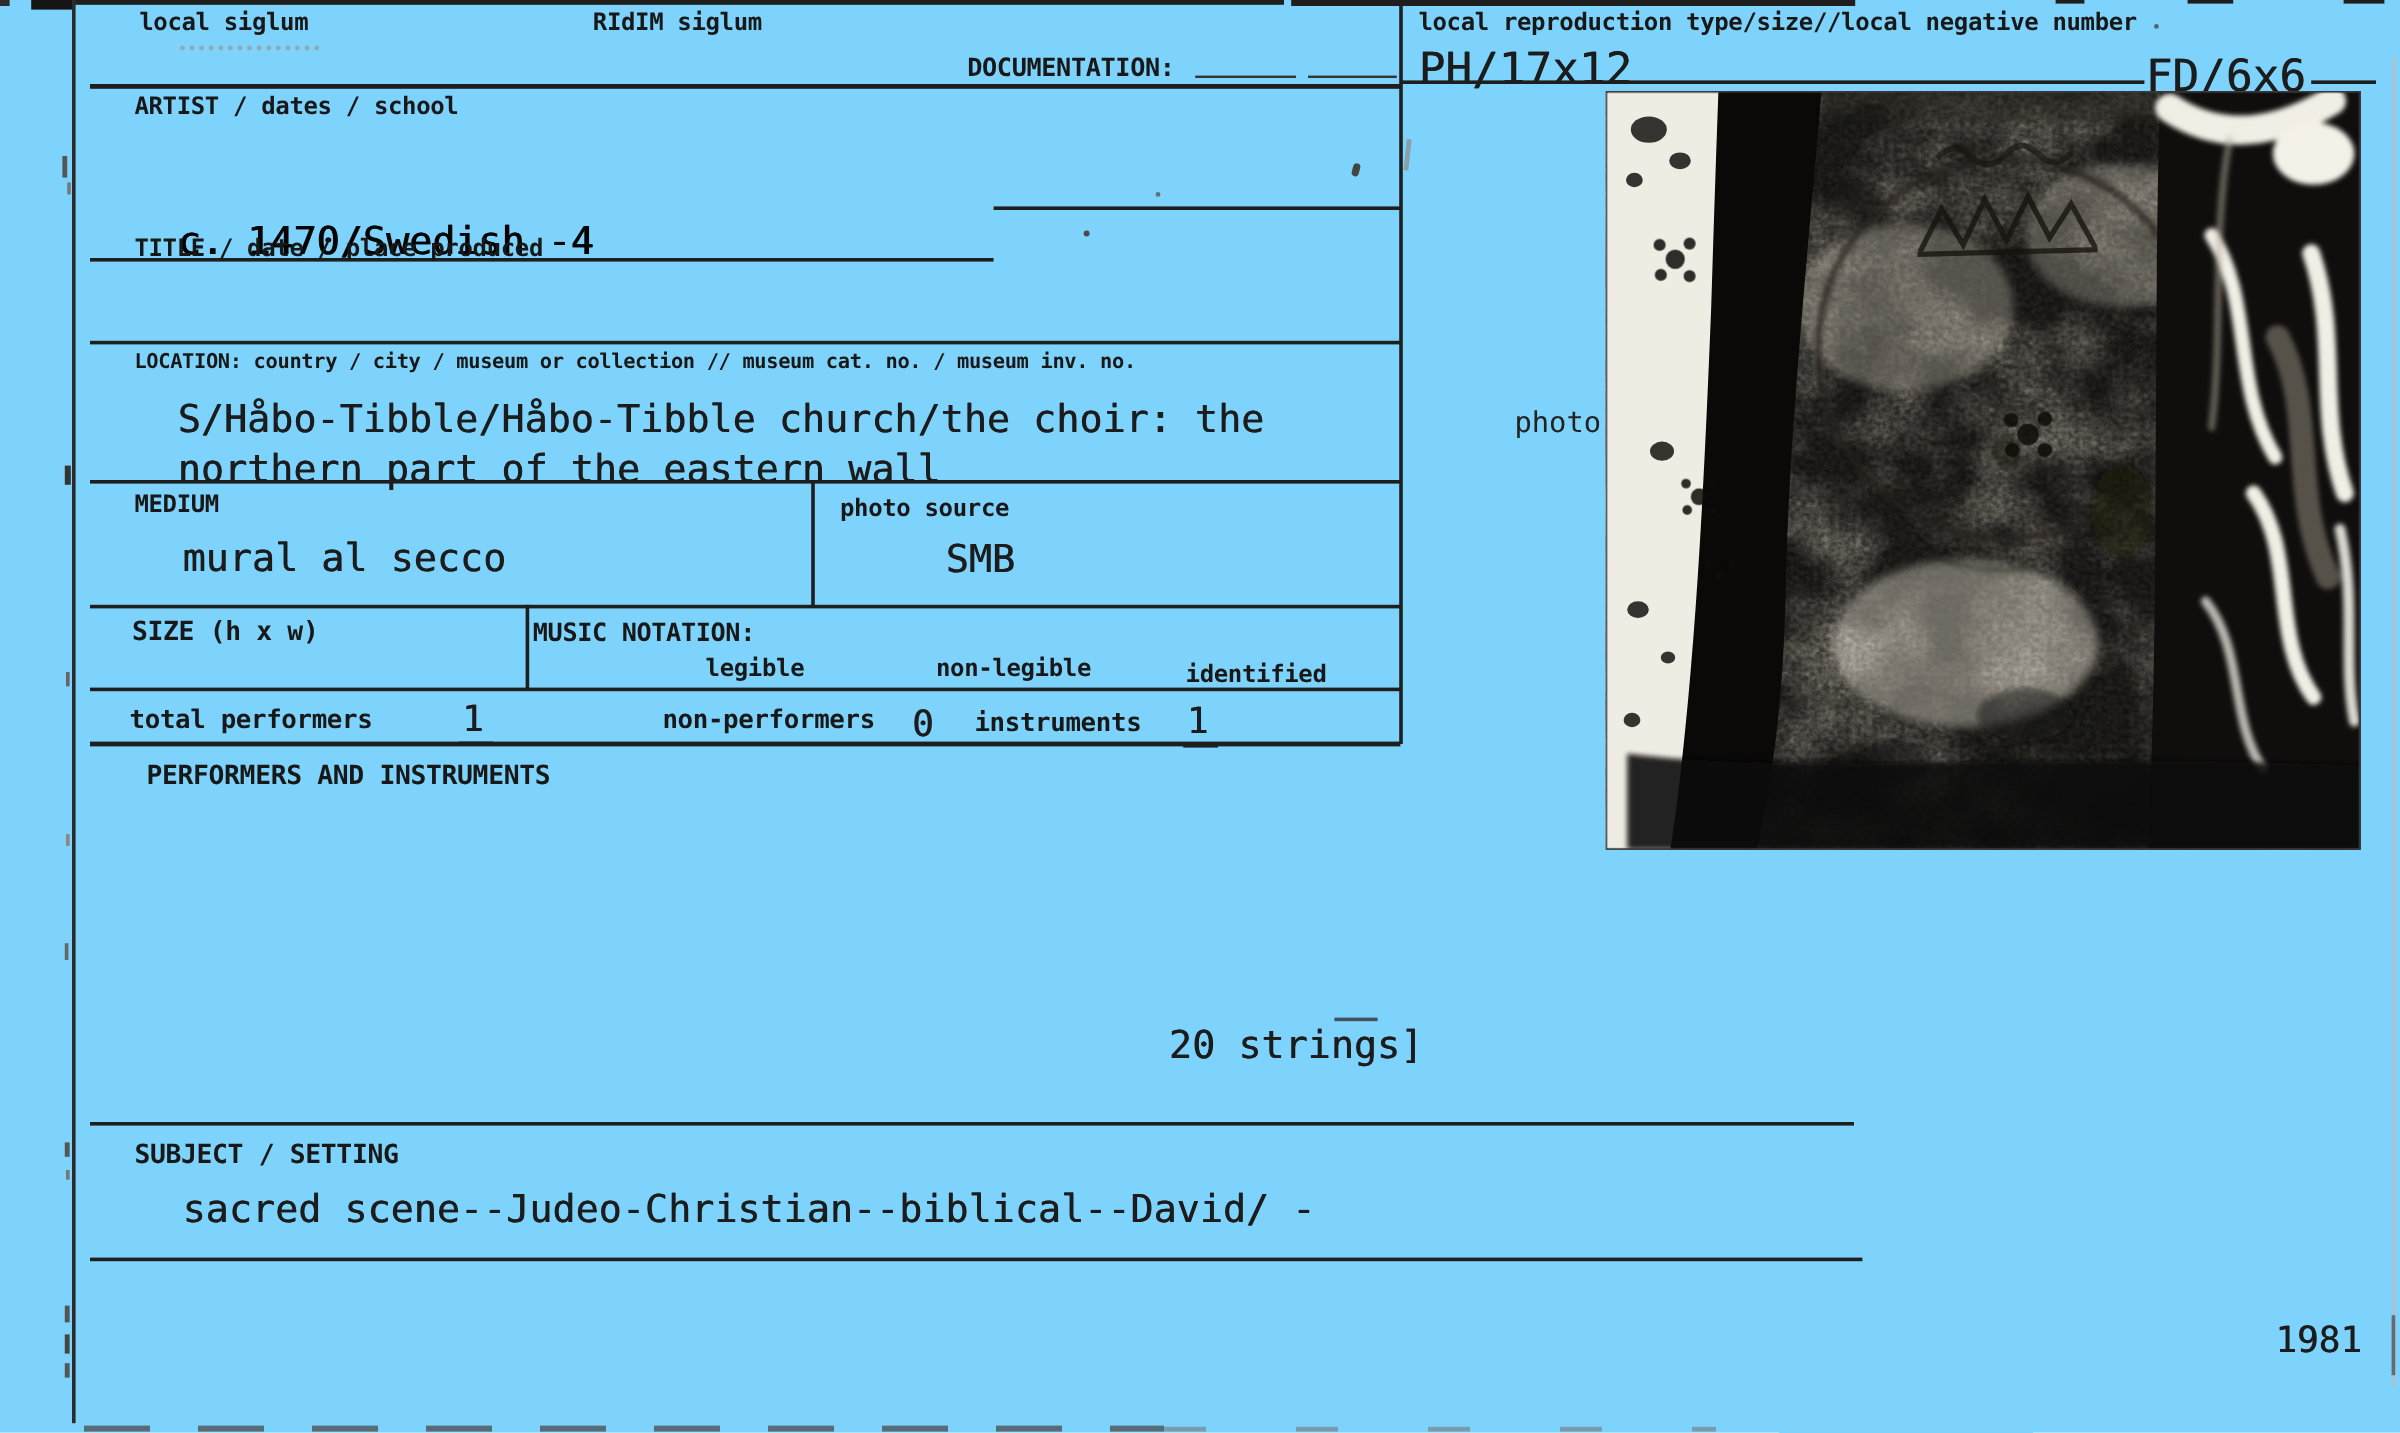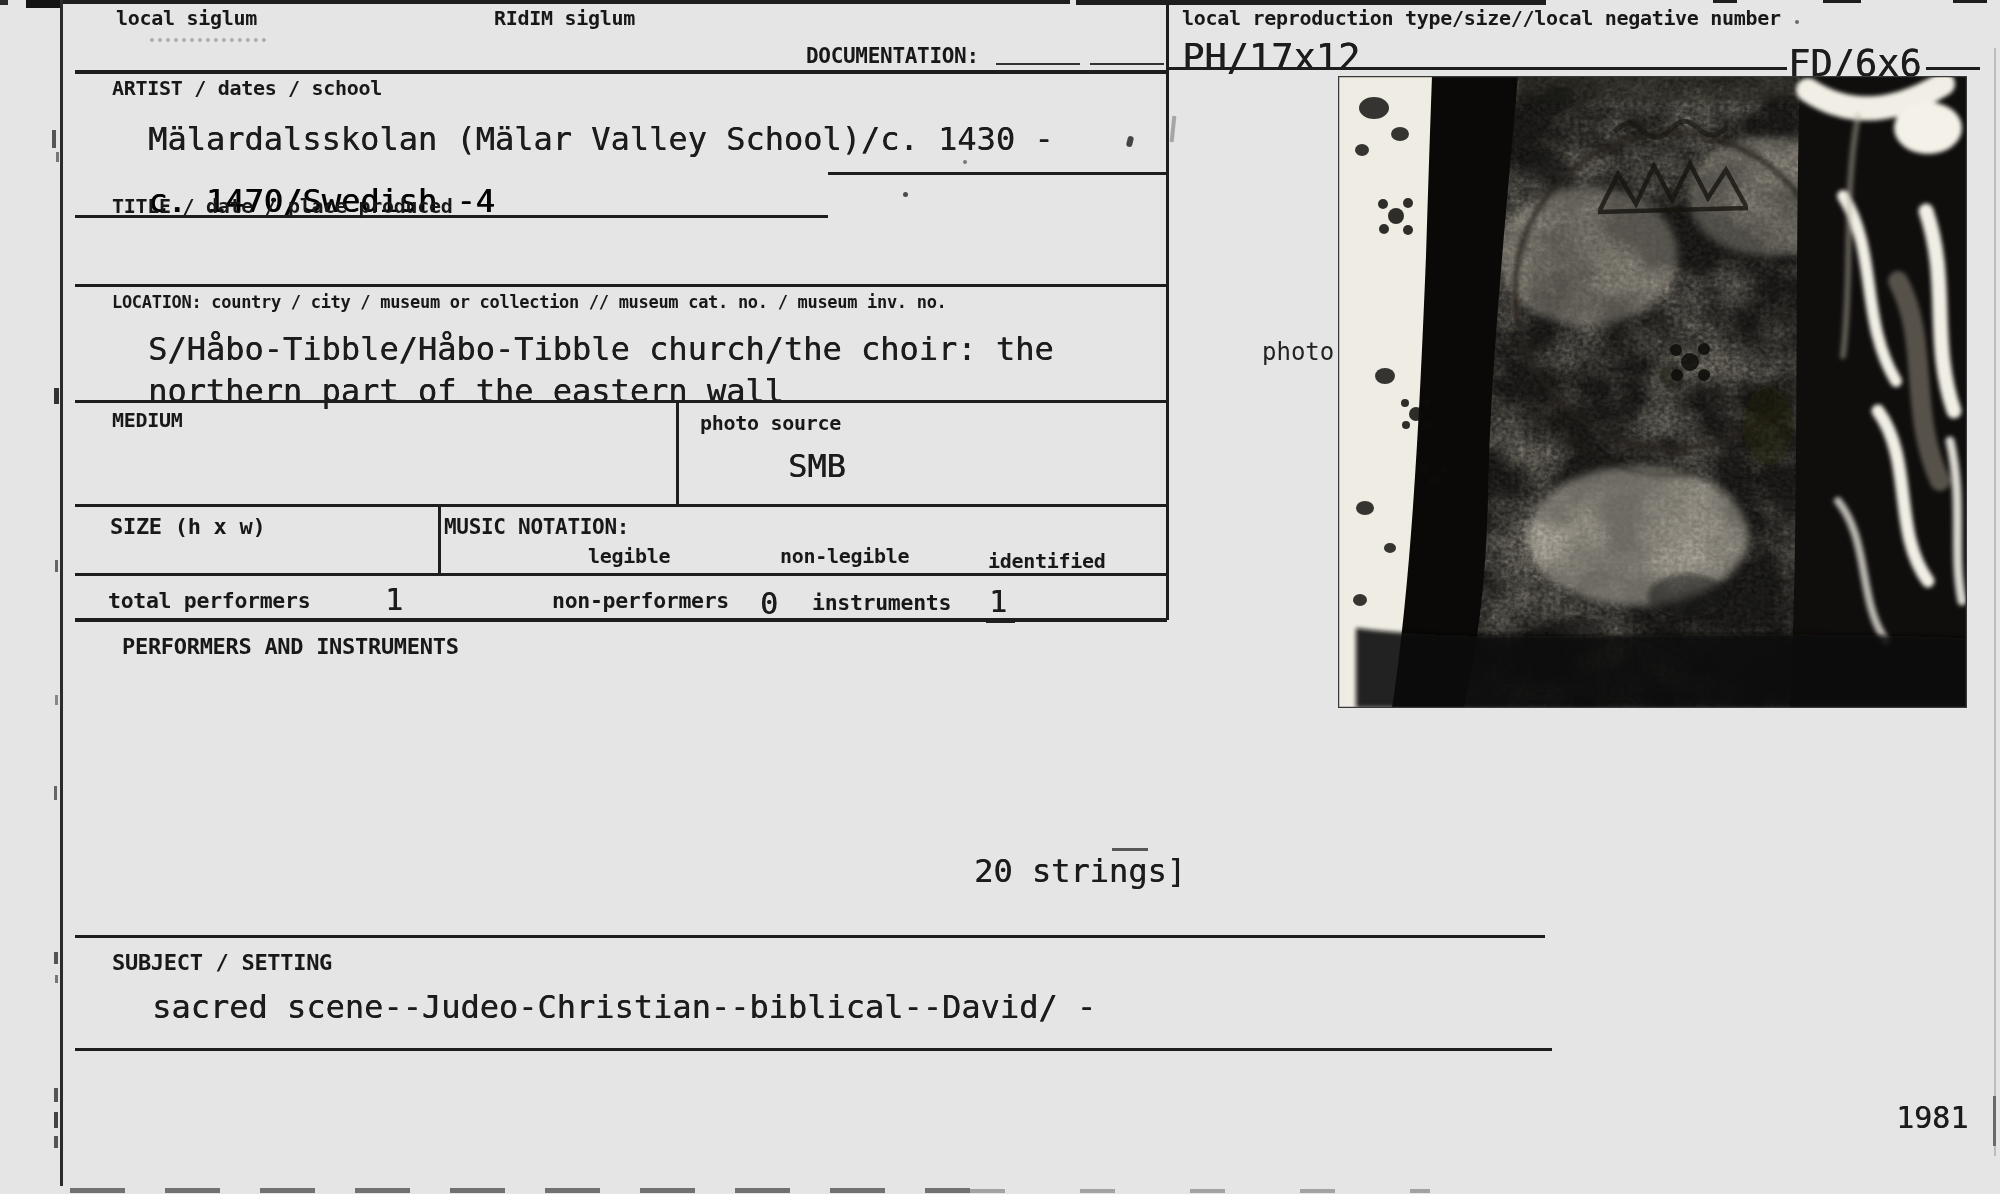--- a/index.html
+++ b/index.html
@@ -1,16 +1,16 @@
 <!DOCTYPE html>
 <html><head>
 <meta charset="utf-8">
 <style>
   html,body{margin:0;padding:0;background:#ffffff;}
-  .card{position:relative;width:2000px;height:1194px;background:#e5e5e5;overflow:hidden;
+  .card{position:relative;width:2000px;height:1194px;background:#7dd3fc;overflow:hidden;
         font-family:"DejaVu Sans Mono",monospace;color:#1b1b1b;}
   .lbl{position:absolute;font:700 20px "DejaVu Sans Mono",monospace;color:#181818;
        letter-spacing:-0.3px;white-space:pre;}
   .lbl-sm{font-size:17px;}
   .lbl-lg{font-size:22px;}
   .val{position:absolute;font:400 32px "DejaVu Sans Mono",monospace;color:#1c1c1c;
        white-space:pre;text-shadow:0.45px 0 0 currentColor;}
   .val-md{font-size:30px;}
   .val-cap{font-size:37px;}
   .smudged{filter:blur(0.45px) contrast(1.25);text-shadow:0.8px 0 0 currentColor;}
@@ -47,34 +47,34 @@
   <div class="tick" style="left:150px;top:38px;width:116px;height:5px;background:transparent;border-top:4px dotted #9a9a9a;opacity:.75;"></div>
 
   <div class="lbl" style="left:1182px;top:6px;">local reproduction type/size//local negative number</div>
   <div class="val val-cap" style="left:1182px;top:36px;">PH/17x12</div>
   <div class="val val-cap" style="left:1788px;top:42px;">FD/6x6</div>
   <div class="rule" style="left:75px;top:70px;width:1092px;height:4px;"></div>
   <div class="rule" style="left:1168px;top:67px;width:619px;"></div>
   <div class="rule" style="left:1926px;top:67px;width:54px;"></div>
 
   <div class="lbl" style="left:112px;top:76px;">ARTIST / dates / school</div>
-  <div class="val" style="left:148px;top:120px;">Mälardalsskolan (Mälar Valley School)/c. 1430 -</div>
   <div class="val smudged" style="left:148px;top:182px;">c. 1470/Swedish -4</div>
   <div class="rule" style="left:828px;top:172px;width:339px;"></div>
   <div class="rule" style="left:75px;top:215px;width:753px;"></div>
 
   <div class="lbl" style="left:112px;top:194px;">TITLE / date / place produced</div>
   <div class="rule" style="left:75px;top:284px;width:1092px;"></div>
 
   <div class="lbl lbl-sm" style="left:112px;top:292px;">LOCATION: country / city / museum or collection // museum cat. no. / museum inv. no.</div>
   <div class="val" style="left:148px;top:330px;">S/Håbo-Tibble/Håbo-Tibble church/the choir: the</div>
   <div class="val" style="left:148px;top:372px;">northern part of the eastern wall</div>
   <div class="rule" style="left:75px;top:400px;width:1092px;"></div>
 
   <div class="lbl" style="left:112px;top:408px;">MEDIUM</div>
+  <div class="val" style="left:152px;top:446px;">mural al secco</div>
   <div class="vrule" style="left:676px;top:400px;height:105px;"></div>
   <div class="lbl" style="left:700px;top:411px;">photo source</div>
   <div class="val" style="left:788px;top:447px;">SMB</div>
   <div class="rule" style="left:75px;top:504px;width:1092px;"></div>
 
   <div class="lbl lbl-lg" style="left:110px;top:514px;">SIZE (h x w)</div>
   <div class="vrule" style="left:438px;top:504px;height:71px;"></div>
   <div class="lbl" style="left:444px;top:515px;font-size:21px;">MUSIC NOTATION:</div>
   <div class="lbl" style="left:588px;top:544px;">legible</div>
   <div class="lbl" style="left:780px;top:544px;">non-legible</div>

